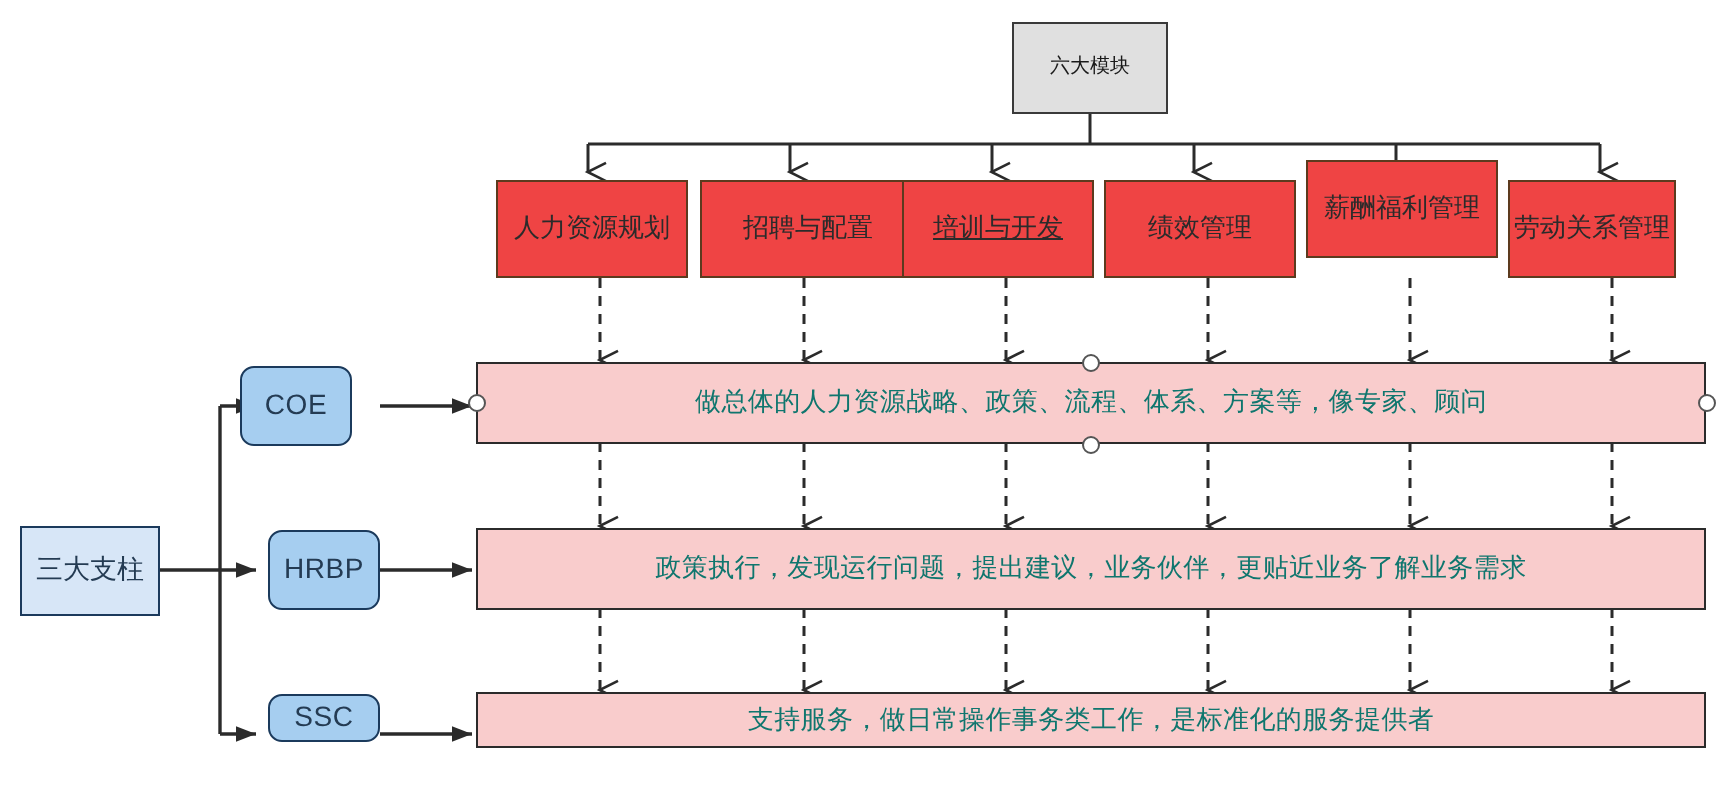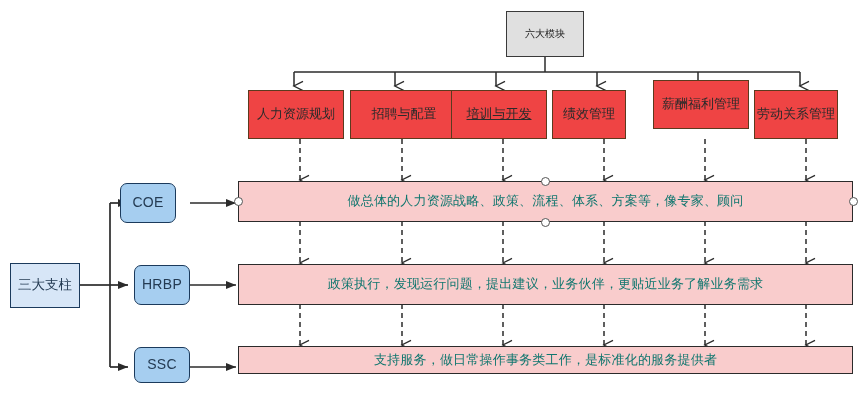--- a/index.html
+++ b/index.html
@@ -158,41 +158,41 @@
 
   <div class="node node-orange" style="left:248px; top:90px; width:96px; height:49px;">
     <span>人力资源规划</span>
   </div>
   <div class="node node-orange" style="left:350px; top:90px; width:108px; height:49px;">
     <span>招聘与配置</span>
   </div>
   <div class="node node-orange" style="left:451px; top:90px; width:96px; height:49px;text-decoration:underline;">
     <span>培训与开发</span>
   </div>
-  <div class="node node-orange" style="left:552px; top:90px; width:74px; height:49px;">
+  <div class="node node-orange" style="left:552px; top:90px; width:96px; height:49px;">
     <span>绩效管理</span>
   </div>
   <div class="node node-orange" style="left:653px; top:80px; width:96px; height:49px;">
     <span>薪酬福利管理</span>
   </div>
   <div class="node node-orange" style="left:754px; top:90px; width:84px; height:49px;">
     <span>劳动关系管理</span>
   </div>
 
   <div class="node node-lightblue" style="left:10px; top:263px; width:70px; height:45px;">
     <span>三大支柱</span>
   </div>
 
   <div class="node node-blue" style="left:120px; top:183px; width:56px; height:40px;">
     <span>COE</span>
   </div>
   <div class="node node-blue" style="left:134px; top:265px; width:56px; height:40px;">
     <span>HRBP</span>
   </div>
-  <div class="node node-blue" style="left:134px; top:347px; width:56px; height:36px;">
+  <div class="node node-blue" style="left:134px; top:347px; width:56px; height:24px;">
     <span>SSC</span>
   </div>
 
   <div class="node node-pink" style="left:238px; top:181px; width:615px; height:41px;">
     <span>做总体的人力资源战略、政策、流程、体系、方案等，像专家、顾问</span>
   </div>
   <div class="node node-pink" style="left:238px; top:264px; width:615px; height:41px;">
     <span>政策执行，发现运行问题，提出建议，业务伙伴，更贴近业务了解业务需求</span>
   </div>
   <div class="node node-pink" style="left:238px; top:346px; width:615px; height:28px;">

